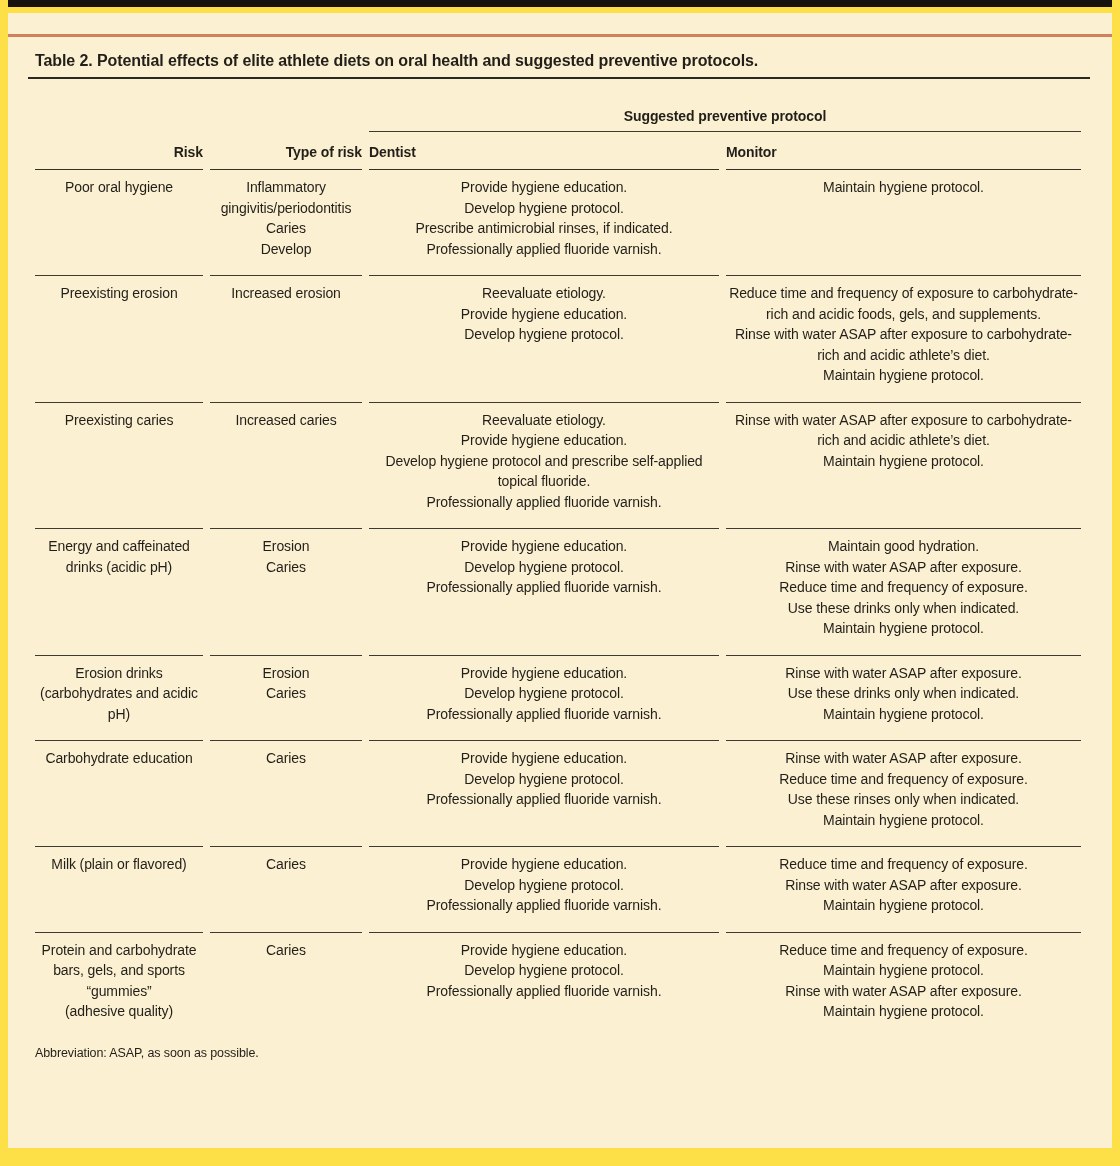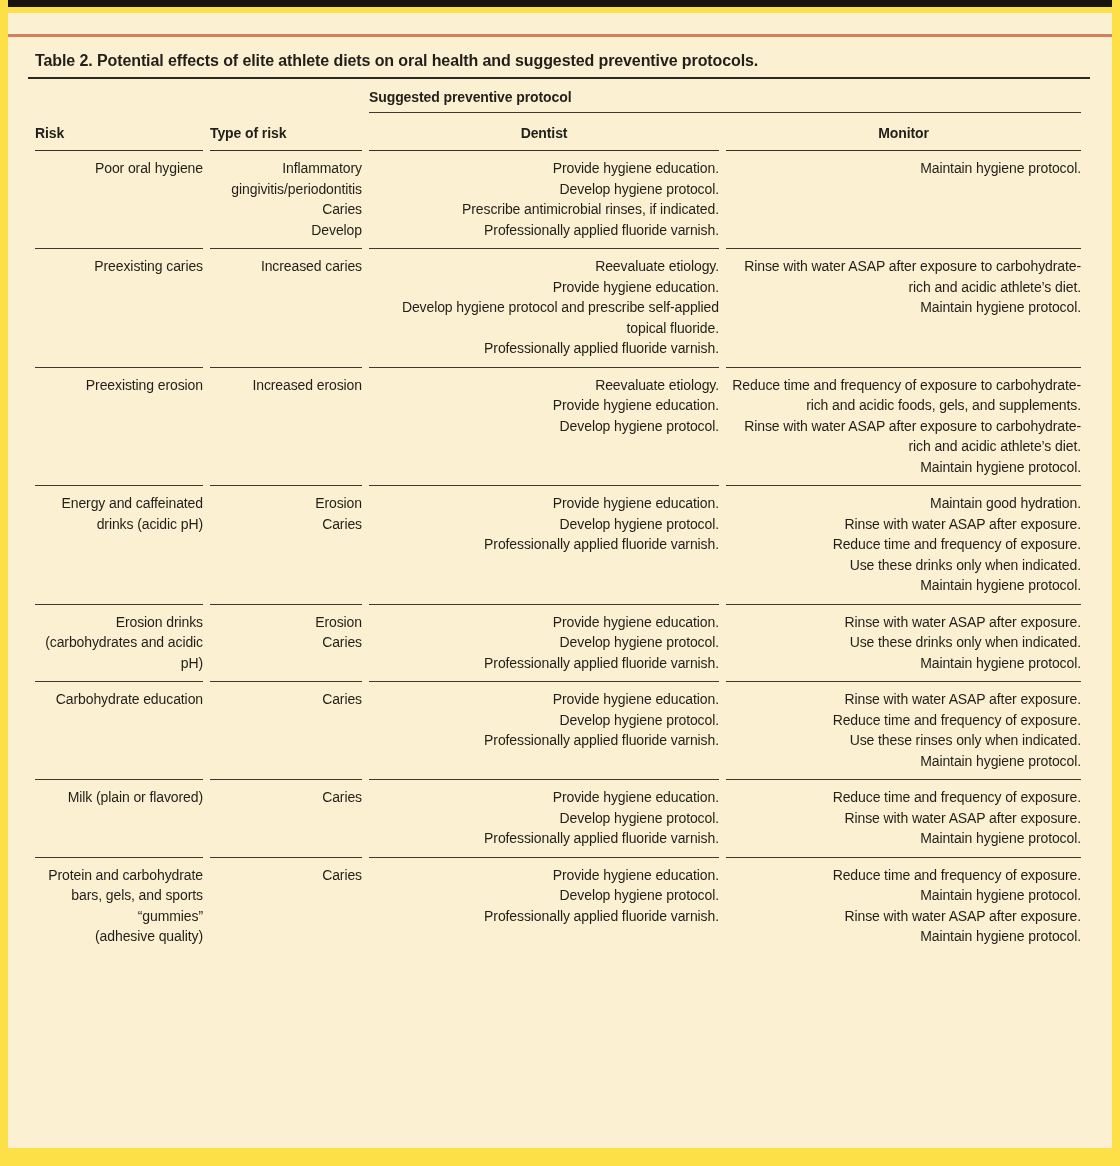--- a/index.html
+++ b/index.html
@@ -33,39 +33,39 @@
   col.c-risk    { width:168px; }
   col.c-type    { width:152px; }
   col.c-dentist { width:350px; }
   col.c-athlete { width:355px; }
 
   .t thead td.empty { border:none; }
   .t thead th {
     font-weight:bold; font-size:14px; color:#221e19;
   }
   .t th.group {
-    text-align:left;
+    text-align:center;
     vertical-align:bottom;
-    padding:10px 0 6px 0;
+    padding:29px 0 6px 0;
     border-bottom:1px solid #3e3a31;
     line-height:17px;
   }
   .t tr.colheads th {
     vertical-align:bottom;
     padding:12px 0 8px 0;
     border-bottom:1.5px solid #33302a;
     line-height:17px;
   }
-  .t tr.colheads th.left { text-align:left; }
-  .t tr.colheads th.center { text-align:center; }
+  .t tr.colheads th.left { text-align:right; }
+  .t tr.colheads th.center { text-align:left; }
 
   .t tbody td {
     vertical-align:top;
-    text-align:right;
-    padding:7px 0 8px 0;
+    text-align:center;
+    padding:7px 0 16px 0;
     border-bottom:1px solid #3e3a31;
     line-height:20.5px;
     white-space:pre-line;
   }
   .t tbody tr:last-child td { border-bottom:none; }
 
   .footnote {
     margin:8px 0 0 27px;
     font-size:12.5px;
     color:#221e19;
@@ -109,40 +109,40 @@
           <td>Inflammatory gingivitis/periodontitis
 Caries
 Develop</td>
           <td>Provide hygiene education.
 Develop hygiene protocol.
 Prescribe antimicrobial rinses, if indicated.
 Professionally applied fluoride varnish.</td>
           <td>Maintain hygiene protocol.</td>
         </tr>
         <tr>
-          <td>Preexisting caries</td>
-          <td>Increased caries</td>
-          <td>Reevaluate etiology.
-Provide hygiene education.
-Develop hygiene protocol and prescribe self-applied topical fluoride.
-Professionally applied fluoride varnish.</td>
-          <td>Rinse with water ASAP after exposure to carbohydrate-rich and acidic athlete’s diet.
-Maintain hygiene protocol.</td>
-        </tr>
-        <tr>
           <td>Preexisting erosion</td>
           <td>Increased erosion</td>
           <td>Reevaluate etiology.
 Provide hygiene education.
 Develop hygiene protocol.</td>
           <td>Reduce time and frequency of exposure to carbohydrate-rich and acidic foods, gels, and supplements.
 Rinse with water ASAP after exposure to carbohydrate-rich and acidic athlete’s diet.
 Maintain hygiene protocol.</td>
         </tr>
         <tr>
+          <td>Preexisting caries</td>
+          <td>Increased caries</td>
+          <td>Reevaluate etiology.
+Provide hygiene education.
+Develop hygiene protocol and prescribe self-applied topical fluoride.
+Professionally applied fluoride varnish.</td>
+          <td>Rinse with water ASAP after exposure to carbohydrate-rich and acidic athlete’s diet.
+Maintain hygiene protocol.</td>
+        </tr>
+        <tr>
           <td>Energy and caffeinated drinks (acidic pH)</td>
           <td>Erosion
 Caries</td>
           <td>Provide hygiene education.
 Develop hygiene protocol.
 Professionally applied fluoride varnish.</td>
           <td>Maintain good hydration.
 Rinse with water ASAP after exposure.
 Reduce time and frequency of exposure.
 Use these drinks only when indicated.
@@ -189,14 +189,15 @@
 Develop hygiene protocol.
 Professionally applied fluoride varnish.</td>
           <td>Reduce time and frequency of exposure.
 Maintain hygiene protocol.
 Rinse with water ASAP after exposure.
 Maintain hygiene protocol.</td>
         </tr>
       </tbody>
     </table>
 
+    <div class="footnote">Abbreviation: ASAP, as soon as possible.</div>
   </div>
 </div>
 
 </body></html>

